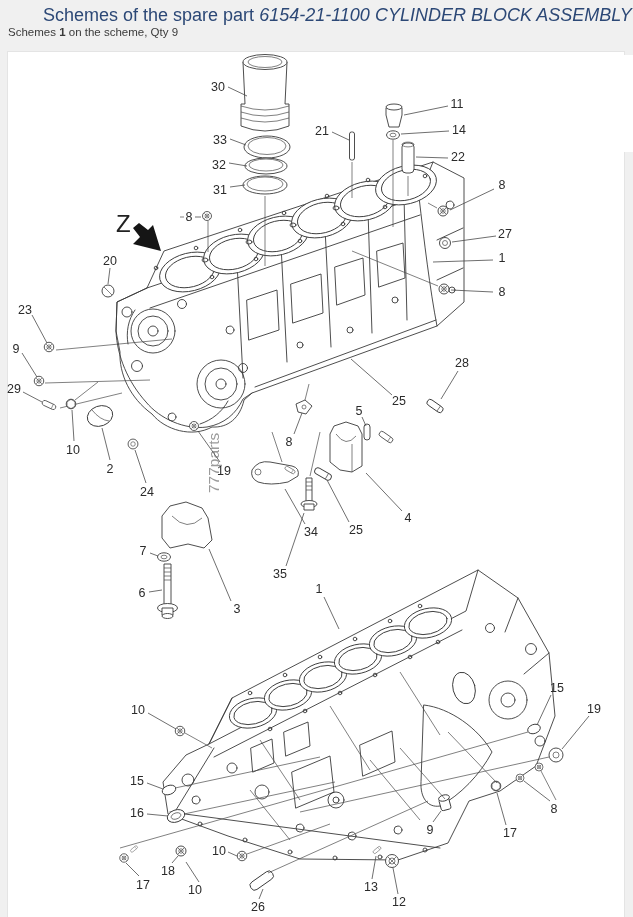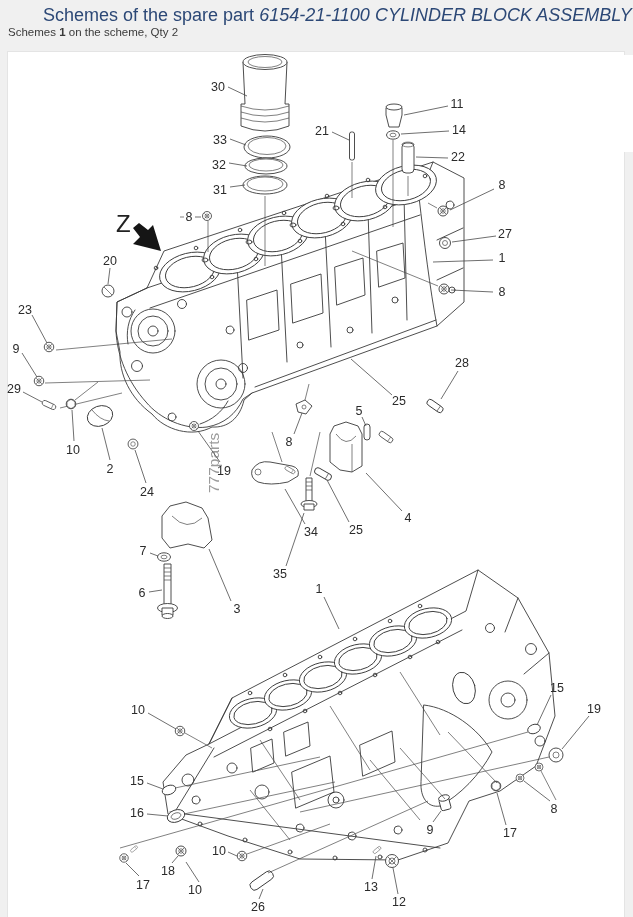--- a/index.html
+++ b/index.html
@@ -18,21 +18,21 @@
   .fw{fill:#ffffff;stroke:#3a3a3a;stroke-width:.9;stroke-linejoin:round;}
   .callout{font:12.5px "Liberation Sans",sans-serif;fill:#2b2b2b;text-anchor:middle;dominant-baseline:central;}
   .leader{fill:none;stroke:#4a4a4a;stroke-width:.8;}
   .wm{font:15.5px "Liberation Sans",sans-serif;fill:#8a8a8a;opacity:.85;}
   .zlbl{font:24px "Liberation Sans",sans-serif;fill:#222;}
 </style>
 </head>
 <body>
 
 <div class="hdr"><span>Schemes of the spare part </span><span class="part">6154-21-1100 CYLINDER BLOCK ASSEMBLY</span></div>
-<div class="hdr2"><span>Schemes </span><b>1</b><span> on the scheme, Qty 2</span></div>
+<div class="hdr2"><span>Schemes </span><b>1</b><span> on the scheme, Qty 9</span></div>
 
 <div class="panel"></div>
 <div class="rstrip"></div>
 
 <svg id="scheme-svg" width="633" height="917" viewBox="0 0 633 917">
   <defs>
     <g id="boltTop">
         <circle class="pt" r="5"></circle>
         <circle class="lt" r="2.2"></circle>
         <path class="lt" d="M-3,-3 L3,3 M-3,3 L3,-3"></path>

